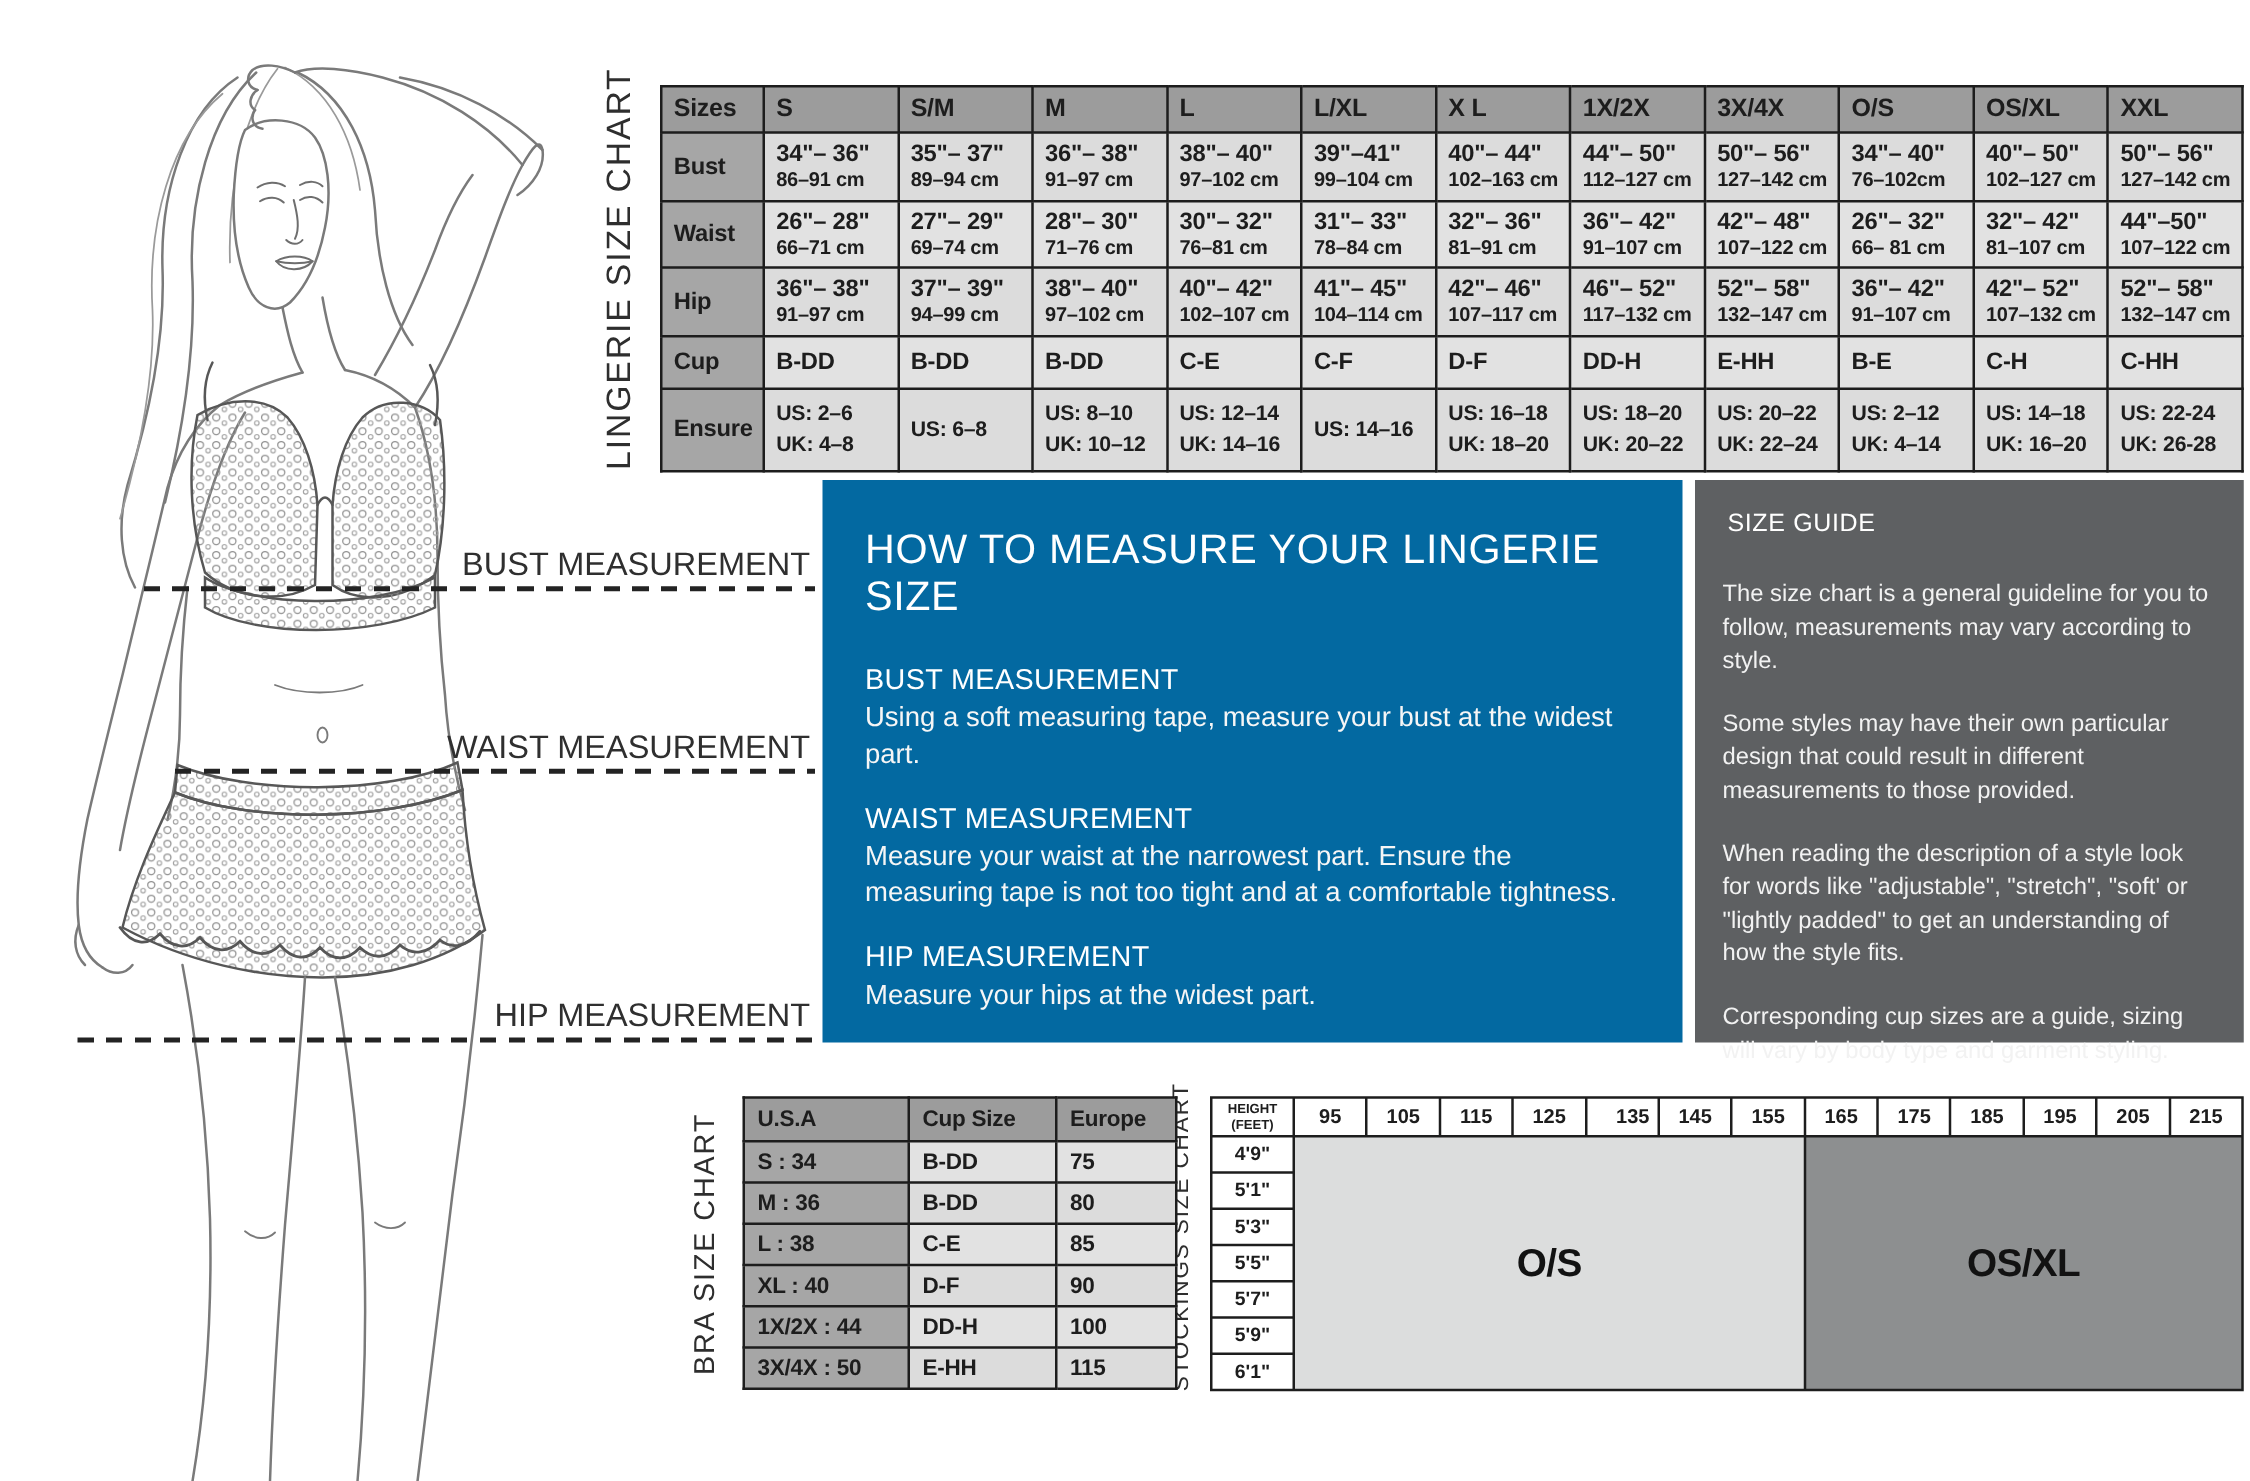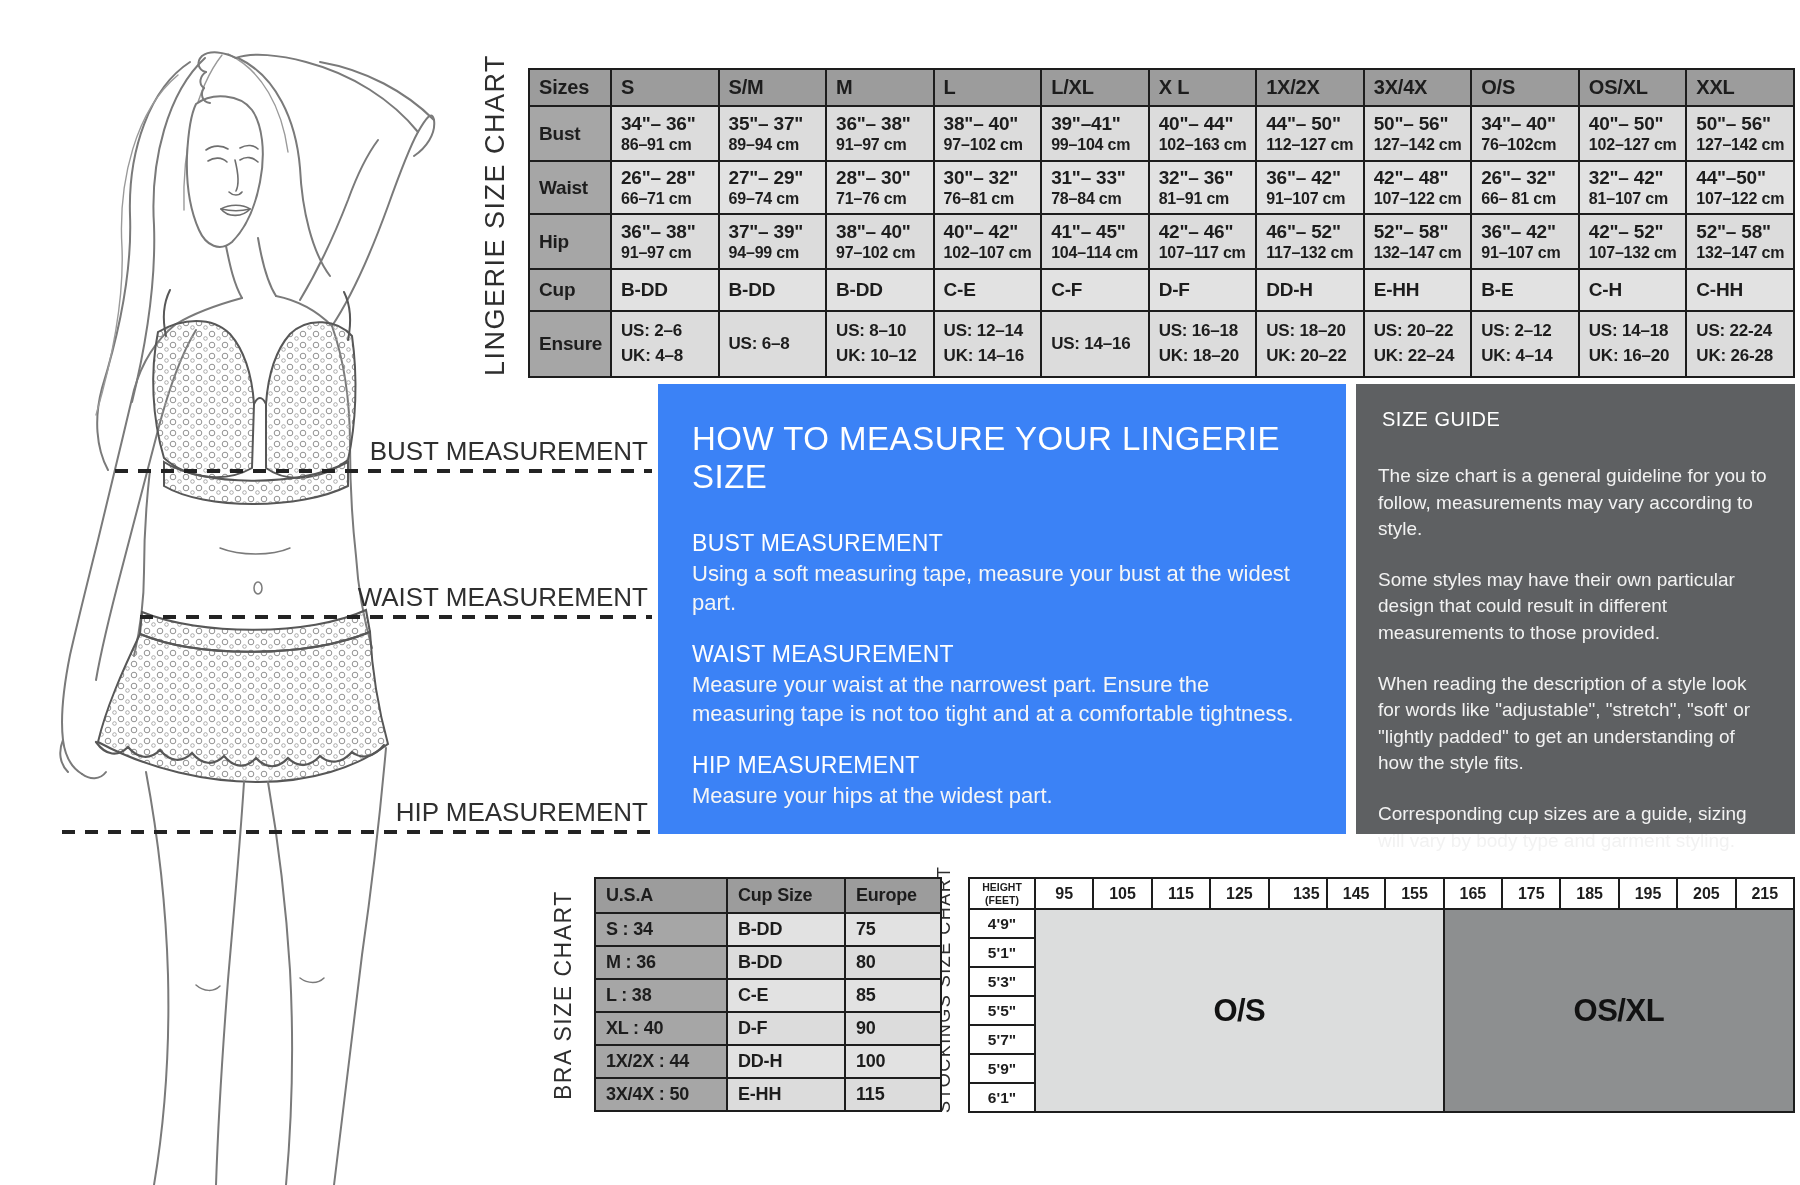--- a/index.html
+++ b/index.html
@@ -41,21 +41,21 @@
   .co-bust{left:308px;top:436px;}
   .co-waist{left:308px;top:582px;}
   .co-hip{left:308px;top:797px;}
   .dash{position:absolute;height:4px;
         background:repeating-linear-gradient(90deg,#232323 0 13px,transparent 13px 23px);}
   .dash-bust{left:115px;top:469px;width:537px;}
   .dash-waist{left:140px;top:615px;width:512px;}
   .dash-hip{left:62px;top:830px;width:590px;}
 
   
-  .howto{position:absolute;left:658px;top:384px;width:688px;height:450px;background:#3b82f6;
+  .howto{position:absolute;left:658px;top:384px;width:688px;height:450px;background:#0369a1;
          color:#fff;padding:24px 34px;box-sizing:border-box;}
   .howto h1{font-size:33px;font-weight:400;margin:12px 0 34px;letter-spacing:0.5px;}
   .howto h2{font-size:23px;font-weight:400;margin:24px 0 2px;letter-spacing:0.3px;}
   .howto p{font-size:22px;font-weight:400;margin:0;line-height:1.32;max-width:640px;color:#f6f6f6;}
 
   
   .sizeguide{position:absolute;left:1356px;top:384px;width:439px;height:450px;background:#5e6062;
              color:#fff;padding:18px 22px;box-sizing:border-box;}
   .sizeguide h1{font-size:20px;font-weight:400;margin:6px 4px 32px;letter-spacing:0.5px;}
   .sizeguide p{font-size:19px;line-height:1.4;margin:0 0 24px;color:#f2f2f2;}

